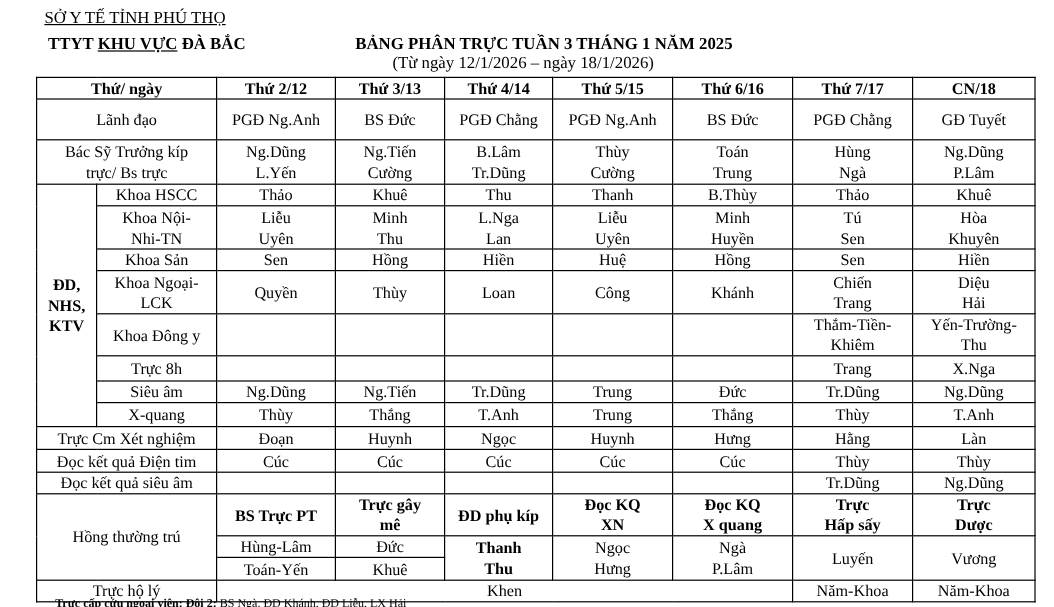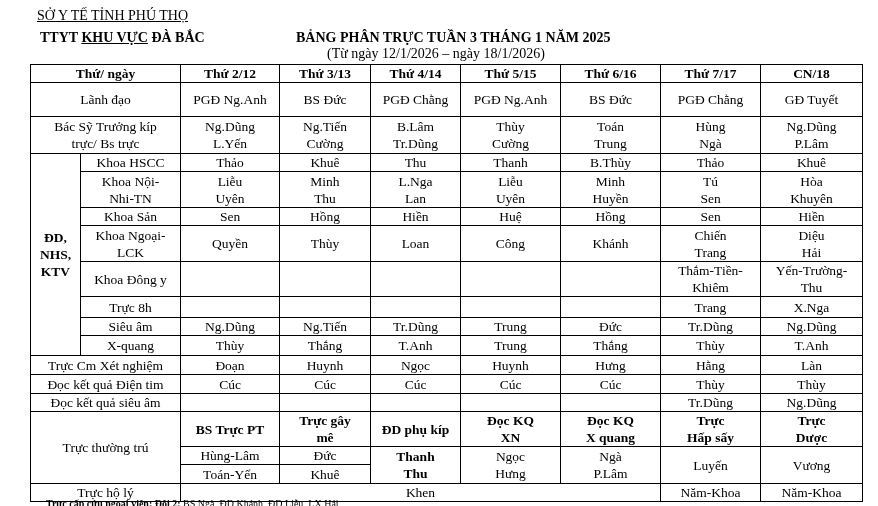--- a/index.html
+++ b/index.html
@@ -255,21 +255,21 @@
     <td></td>
     <td></td>
     <td></td>
     <td></td>
     <td></td>
     <td>Tr.Dũng</td>
     <td>Ng.Dũng</td>
   </tr>
 
   <tr style="height:35px">
-    <td colspan="2" rowspan="3">Trực thường trú</td>
+    <td colspan="2" rowspan="3">Hồng thường trú</td>
     <td class="b">BS Trực PT</td>
     <td class="b">
           <div>Trực gây</div>
           <div>mê</div>
         </td>
     <td class="b">ĐD phụ kíp</td>
     <td class="b">
           <div>Đọc KQ</div>
           <div>XN</div>
         </td>

